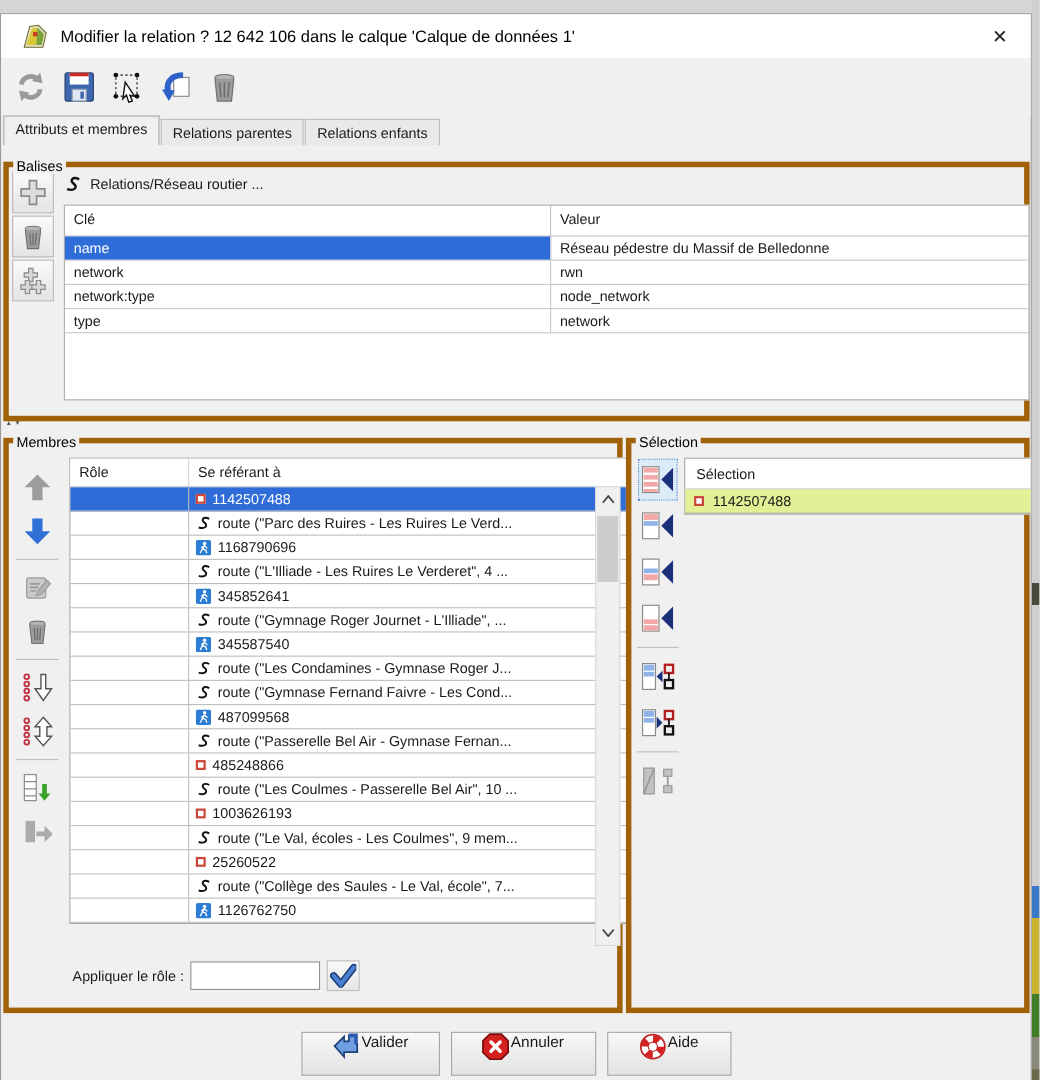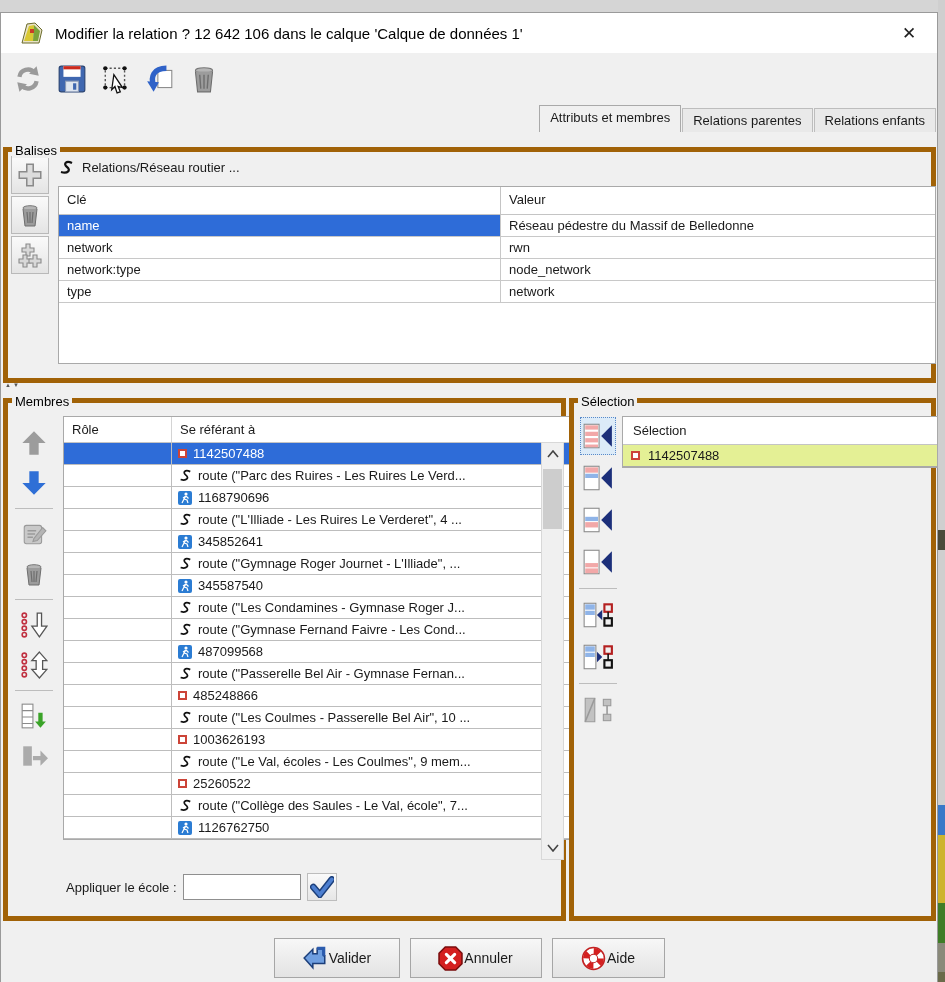--- a/index.html
+++ b/index.html
@@ -31,21 +31,21 @@
     font-size:17px; color:#222; }
 
   
   .toolbar { position:absolute; left:0; top:40px; width:936px; height:52px;
     background:#f0f0f0; display:flex; align-items:center; gap:6px; padding-left:8px; }
   .tbtn { width:38px; height:38px; display:flex; align-items:center;
     justify-content:center; border:1px solid transparent; border-radius:2px; }
 
   
   .tabs { position:absolute; left:2px; top:92px; width:934px; height:27px;
-    display:flex; align-items:flex-end;justify-content:flex-end; }
+    display:flex; align-items:flex-end; }
   .tab { padding:4px 10px 5px 10px; border:1px solid #bdbdbd; border-bottom:none;
     background:#e9e9e9; margin-right:1px; height:24px; white-space:nowrap; }
   .tab.active { background:#f0f0f0; height:27px; position:relative; z-index:2;
     border-color:#a9a9a9; }
 
   
   .group { position:absolute; border:5px solid #a16207; background:#f0f0f0; }
   .grp-label { position:absolute; top:-9px; left:4px; background:#f0f0f0;
     padding:0 3px; font-size:13px; color:#000; z-index:3; }
 
@@ -127,21 +127,21 @@
   .sel-head { height:28px; line-height:27px; padding:0 10px;
     border-bottom:1px solid #c4c4c4; }
   .sel-row { display:flex; align-items:center; gap:8px; height:22px;
     padding:0 8px; background:#e4f095; border-bottom:1px solid #a9a9a9; }
 
   
   .footer { position:absolute; left:0; top:920px; width:936px; height:50px;
     display:flex; justify-content:center; gap:10px; align-items:center; }
   .fbtn { height:40px; min-width:113px; padding:0 18px;
     background:linear-gradient(#f7f7f7,#e3e3e3); border:1px solid #a6a6a6;
-    display:flex; align-items:center; justify-content:center; gap:1px;
+    display:flex; align-items:flex-start; justify-content:center; gap:1px;
     font-size:14px; }
   #btn-valider { min-width:126px; }
   #btn-annuler { min-width:132px; }
 </style>
 </head>
 <body>
 
 <div class="screen">
   <div class="map-right"></div>
   <div class="map-bottom"></div>
@@ -572,21 +572,21 @@
         </span>
         <span class="sb-thumb"></span>
         <span class="sb-btn sb-down">
           <svg width="12" height="8" viewBox="0 0 12 8">
               <polyline points="1,1 6,7 11,1" fill="none" stroke="#444" stroke-width="1.6"></polyline>
             </svg>
         </span>
       </div>
 
       <div class="role-row">
-        <span>Appliquer le école :</span>
+        <span>Appliquer le rôle :</span>
         <input class="role-input" type="text" value="" style="">
         <span class="chk-btn">
           <svg viewBox="0 0 22 20" width="24" height="22">
             <path d="M3 10 L9 17 L20 3" fill="none" stroke="#1c3f7a" stroke-width="6" stroke-linecap="round"></path>
             <path d="M3 10 L9 17 L20 3" fill="none" stroke="#4d7fd0" stroke-width="3.4" stroke-linecap="round"></path>
           </svg>
         </span>
       </div>
     </div>
 

